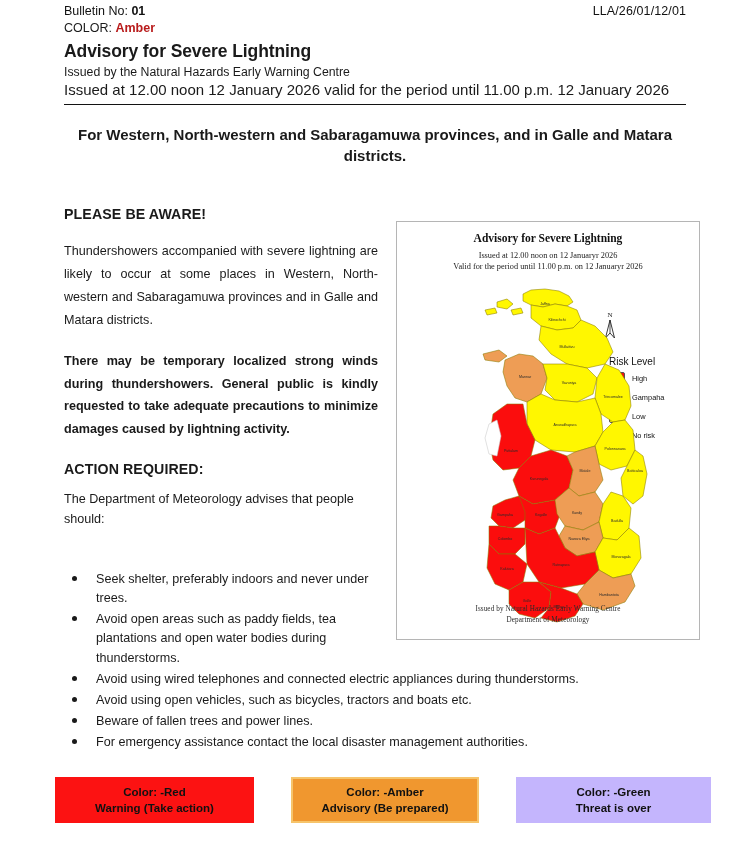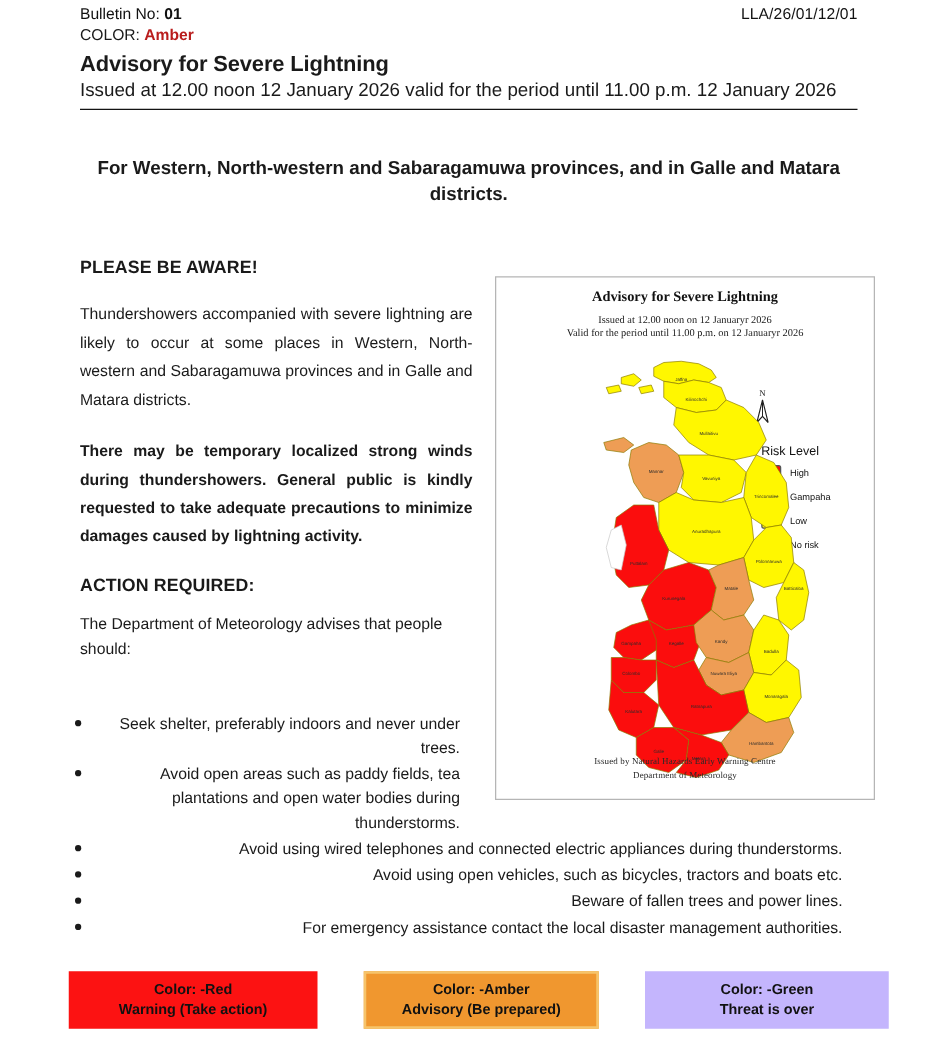--- a/index.html
+++ b/index.html
@@ -42,21 +42,21 @@
   .para {
     font-size: 12.6px; line-height: 1.82; text-align: justify;
     margin-top: 18px;
   }
   .para.bold { font-weight: bold; }
 
   .action-head { font-size: 14.2px; font-weight: bold; margin-top: 20px; letter-spacing: .1px; }
   .action-lead { font-size: 12.6px; line-height: 1.6; margin-top: 12px; }
 
   
-  .bullets { position: absolute; left: 52px; top: 570px; width: 622px; margin: 0; padding: 0; list-style: none; text-align: right; }
+  .bullets { position: absolute; left: 64px; top: 570px; width: 622px; margin: 0; padding: 0; list-style: none; }
   .bullets li {
     position: relative; padding-left: 32px; font-size: 12.6px;
     line-height: 1.52; margin-bottom: 2px;
   }
   .bullets li .dot {
     position: absolute; left: 8px; top: 6px; width: 5px; height: 5px;
     background: #1a1a1a; border-radius: 50%;
   }
   .bullets li.narrow { width: 316px; }
 
@@ -116,20 +116,21 @@
         <span>Bulletin No:</span>
         <span class="num">01</span>
       </div>
       <div class="hdr-ref">LLA/26/01/12/01</div>
     </div>
     <div class="hdr-color">
       <span>COLOR:</span>
       <span class="val">Amber</span>
     </div>
     <div class="hdr-title">Advisory for Severe Lightning</div>
+    <div class="hdr-sub">Issued by the Natural Hazards Early Warning Centre</div>
     <div class="hdr-sub2">Issued at 12.00 noon 12 January 2026 valid for the period until 11.00 p.m. 12 January 2026</div>
     <div class="hdr-rule"></div>
   </div>
 
   <div class="scope">For Western, North-western and Sabaragamuwa provinces, and in Galle and Matara districts.</div>
 
   <div class="leftcol">
     <div class="please">PLEASE BE AWARE!</div>
     <div class="para">Thundershowers accompanied with severe lightning are likely to occur at some places in Western, North-western and Sabaragamuwa provinces and in Galle and Matara districts.</div>
     <div class="para bold">There may be temporary localized strong winds during thundershowers. General public is kindly requested to take adequate precautions to minimize damages caused by lightning activity.</div>

